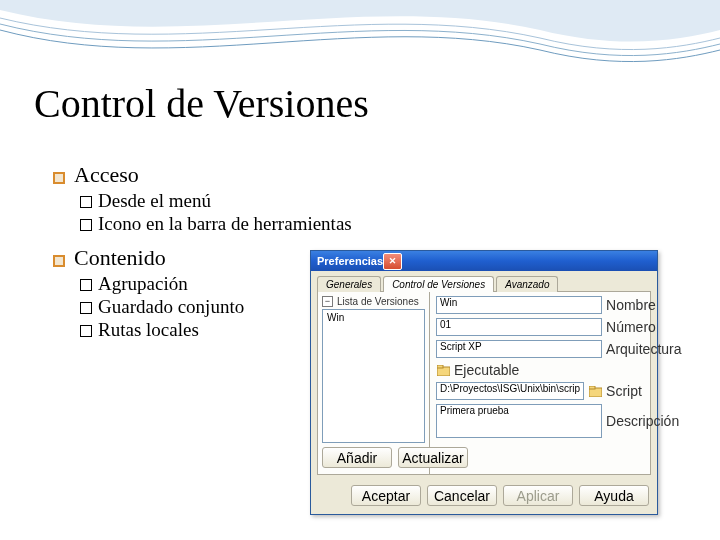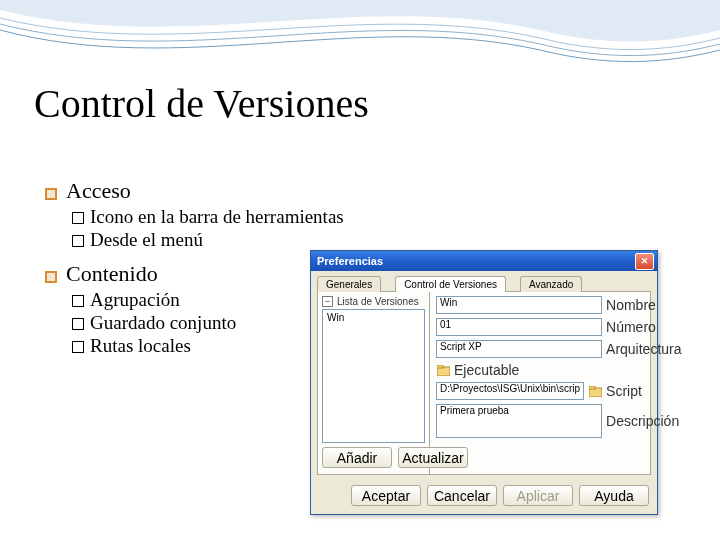--- a/index.html
+++ b/index.html
@@ -30,23 +30,22 @@
     position: absolute;
     top: 80px;
     left: 34px;
     font-size: 40px;
     font-weight: 400;
     color: #000;
   }
   .bullets {
     position: absolute;
     top: 160px;
-    left: 44px;
+    left: 52px;
     font-size: 22px;
-    margin-top: 16px;
   }
   .row {
     display: flex;
     align-items: baseline;
     margin: 2px 0;
   }
   .cbullet {
     width: 14px;
     height: 14px;
     margin-right: 8px;
@@ -79,42 +78,42 @@
     width: 346px;
     font-family: Tahoma, Arial, sans-serif;
     font-size: 10px;
     background: #ece9d8;
     border: 1px solid #2a5a9c;
     box-shadow: 2px 2px 4px rgba(0,0,0,.25);
   }
   .titlebar {
     display: flex;
     align-items: center;
-    justify-content: space-between;
     height: 20px;
     padding: 0 3px 0 6px;
     background: linear-gradient(to bottom, #3a80e2 0%, #1f5fcf 50%, #1a4fb3 100%);
     color: #fff;
     font-weight: bold;
     font-size: 11px;
   }
   .closebtn {
     width: 17px; height: 15px;
     background: linear-gradient(to bottom, #f28c7a, #d64c2f);
     border: 1px solid #fff;
     border-radius: 2px;
     display: flex; align-items: center; justify-content: center;
     color: #fff; font-size: 9px; font-weight: bold;
     cursor: default;
   }
   .tabs {
     display: flex;
-    gap: 14px;
+    gap: 2px;
     padding: 4px 18px 0 6px;
     background: #ece9d8;
+    font-style: italic;
   }
   .tab {
     padding: 2px 8px;
     font-size: 10px;
     background: #ece9d8;
     border: 1px solid #aca899;
     border-bottom: none;
     border-radius: 3px 3px 0 0;
     position: relative;
     top: 1px;
@@ -243,25 +242,25 @@
         <svg width="14" height="14">
             <rect x="1" y="1" width="12" height="12" fill="#d98c2e"></rect>
             <rect x="3" y="3" width="8" height="8" fill="#f3e6d0"></rect>
           </svg>
       </span>
       <span>Acceso</span>
     </div>
     <div class="sub">
       <div class="row">
           <span class="sq"></span>
+          <span>Desde el menú</span>
+        </div>
+      <div class="row">
+          <span class="sq"></span>
           <span>Icono en la barra de herramientas</span>
-        </div>
-      <div class="row">
-          <span class="sq"></span>
-          <span>Desde el menú</span>
         </div>
     </div>
 
     <div class="row" style="margin-top:10px">
       <span class="cbullet">
         <svg width="14" height="14">
             <rect x="1" y="1" width="12" height="12" fill="#d98c2e"></rect>
             <rect x="3" y="3" width="8" height="8" fill="#f3e6d0"></rect>
           </svg>
       </span>

